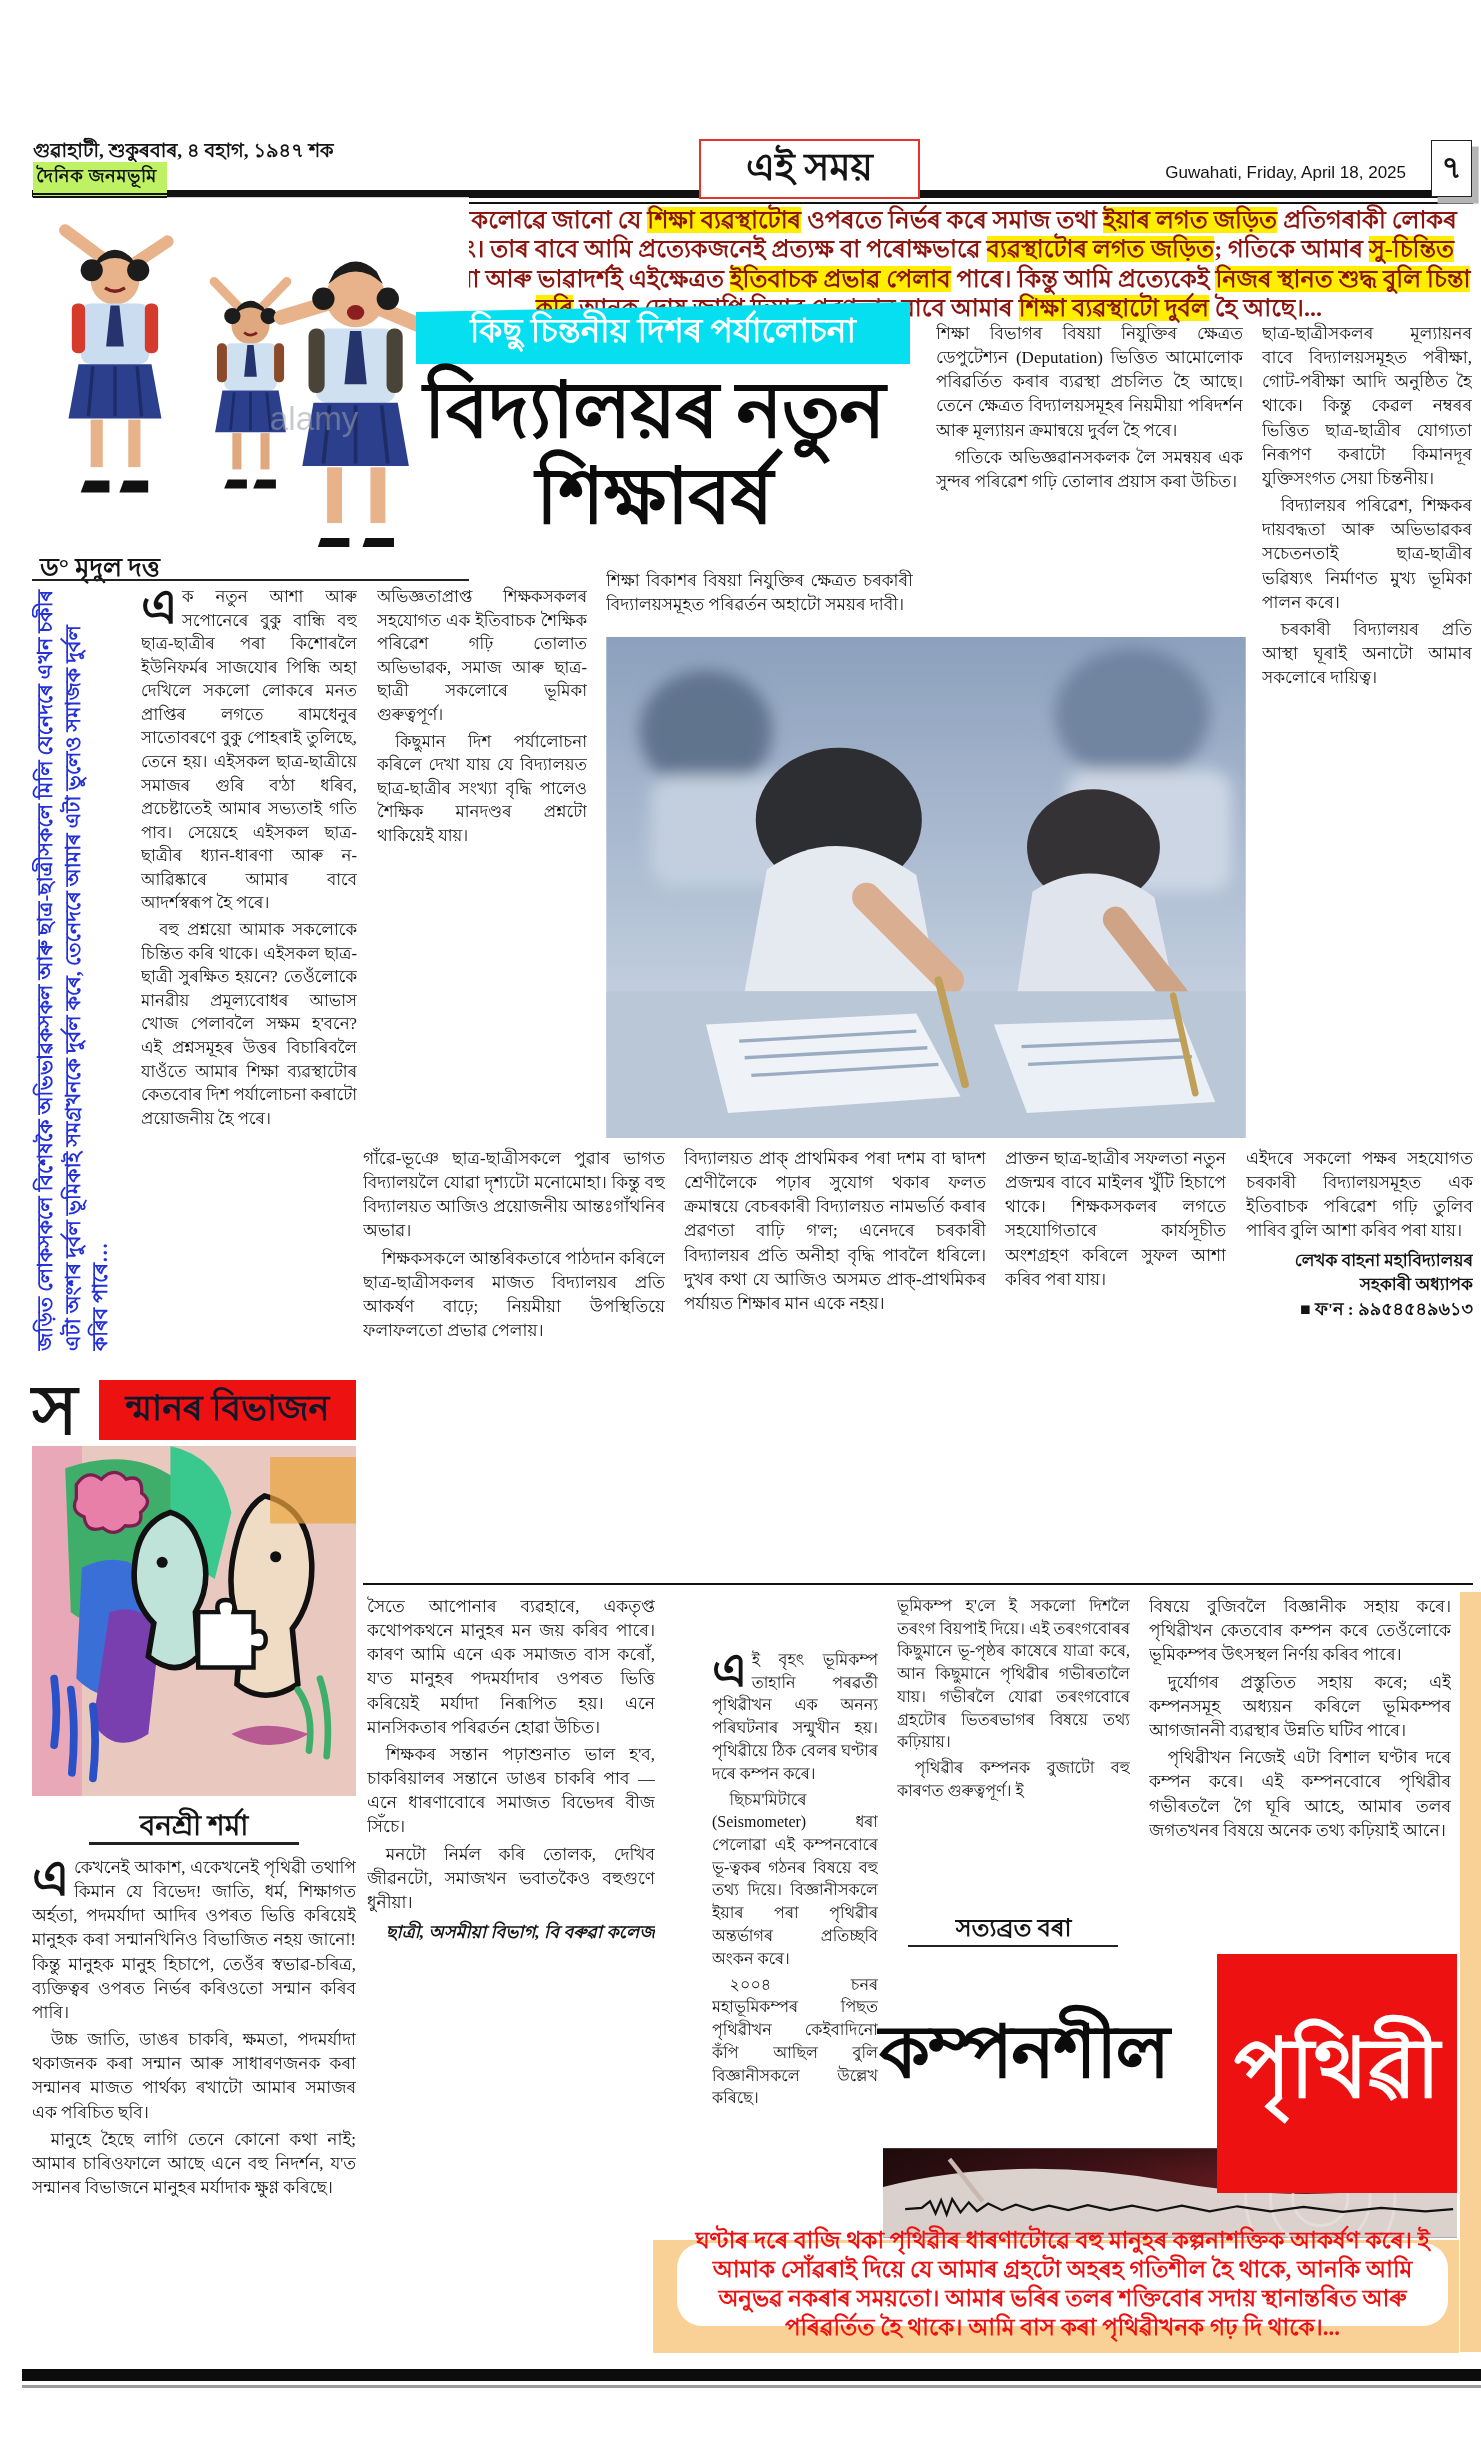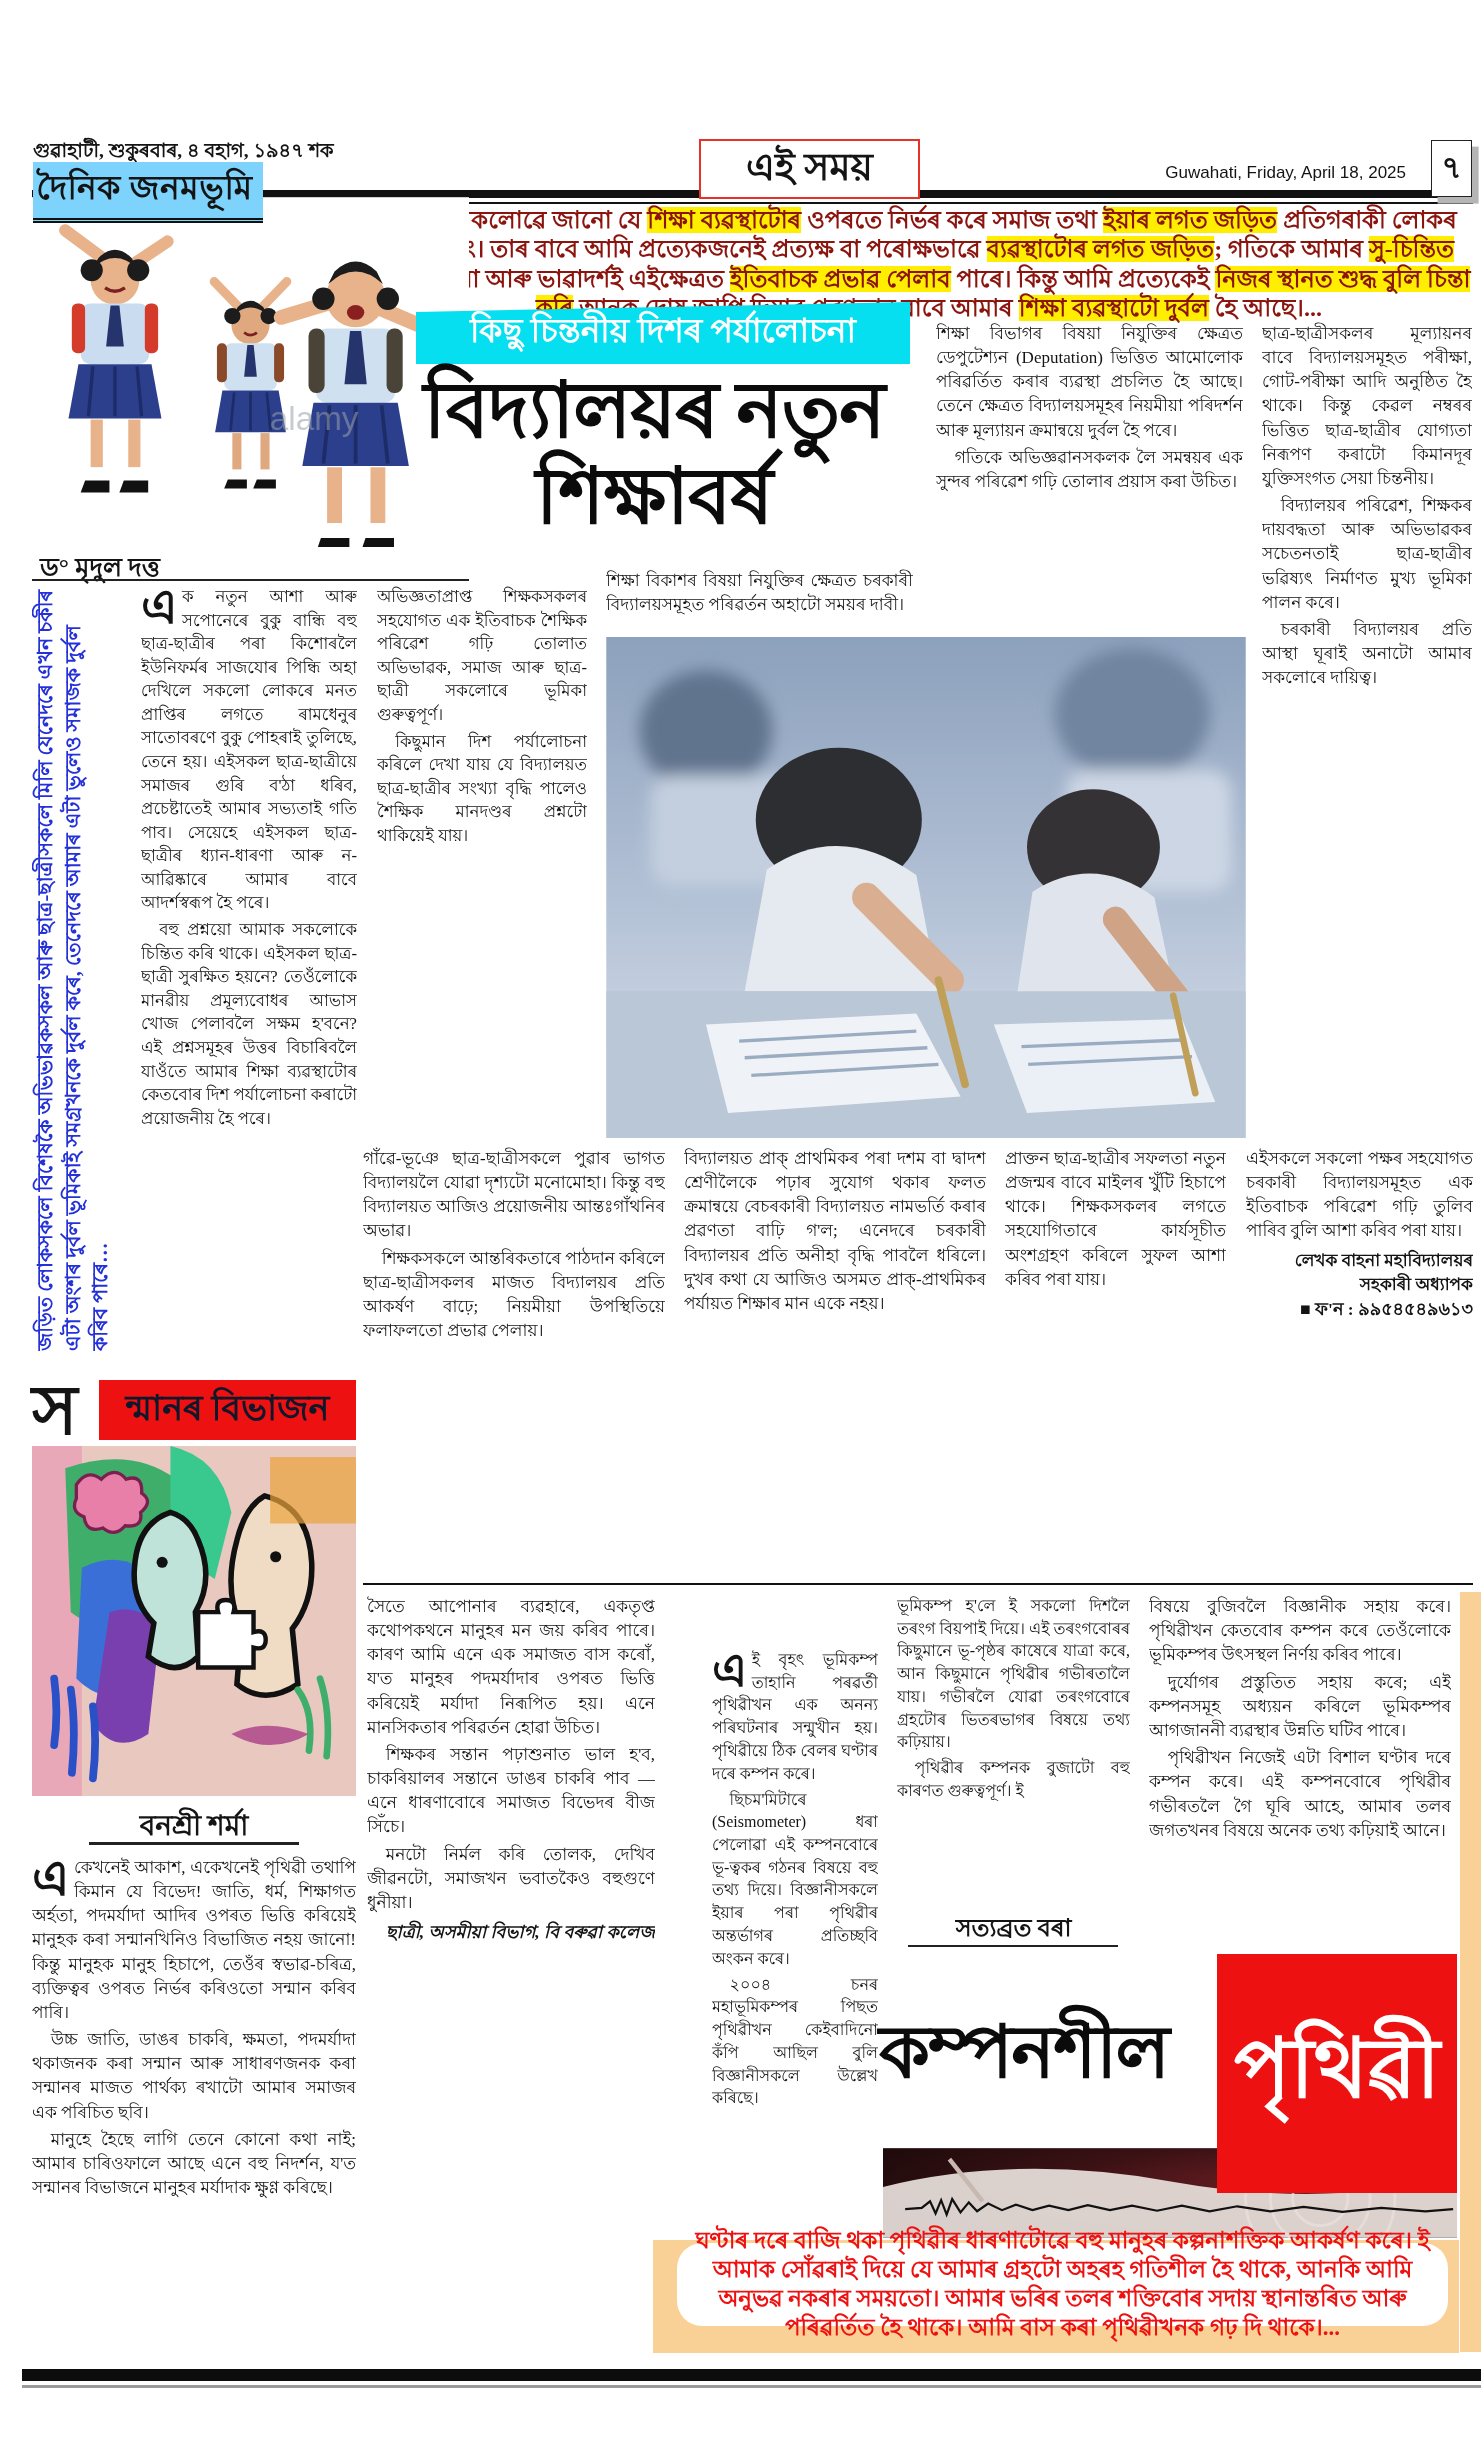--- a/index.html
+++ b/index.html
@@ -1,21 +1,21 @@
 <!DOCTYPE html>
 <html style="font-size:8.9px"><head>
 <meta charset="utf-8">
 <style>
   html,body{margin:0;padding:0;background:#e8e8e8;}
   .page{position:relative;width:1481px;height:2462px;background:#ffffff;
         font-family:"Liberation Serif","DejaVu Serif",serif;color:#141414;overflow:hidden;}
   .abs{position:absolute;}
   
   .date-as{font-size:19.4px;font-weight:bold;}
-  .masthead{font-size:33px;font-weight:bold;letter-spacing:0.6px;background:#7dd3fc;padding:0 10px 0 3.3px;
+  .masthead{font-size:18px;font-weight:bold;letter-spacing:0.6px;background:#bef264;padding:0 10px 0 3.3px;
             border-bottom:5.5px double #111;}
   .toprule{background:#111;height:7.8px;}
   .toprule2{background:#111;height:2.2px;}
   .section-box{border:2.2px solid #e63329;display:flex;align-items:center;justify-content:center;
                font-size:38px;font-weight:bold;background:#fff;}
   .date-en{font-family:"Liberation Sans","DejaVu Sans",sans-serif;font-size:17px;font-weight:normal;text-align:right;}
   .pagenum{border:1.7px solid #222;background:#fff;box-shadow:6.6px 6.6px 0 #b5b5b5;
            display:flex;align-items:center;justify-content:center;font-size:31px;font-weight:bold;}
   
   .intro{font-size:24px;font-weight:bold;color:#8b150e;text-align:center;line-height:1.22;}
@@ -226,21 +226,21 @@
       <p>শিক্ষকসকলে আন্তৰিকতাৰে পাঠদান কৰিলে ছাত্ৰ-ছাত্ৰীসকলৰ মাজত বিদ্যালয়ৰ প্ৰতি আকৰ্ষণ বাঢ়ে; নিয়মীয়া উপস্থিতিয়ে ফলাফলতো প্ৰভাৱ পেলায়।</p>
     </div>
   <div class="abs col" style="left:684px;top:1147px;width:302px;height:429px;">
       <p>বিদ্যালয়ত প্ৰাক্ প্ৰাথমিকৰ পৰা দশম বা দ্বাদশ শ্ৰেণীলৈকে পঢ়াৰ সুযোগ থকাৰ ফলত ক্ৰমান্বয়ে বেচৰকাৰী বিদ্যালয়ত নামভৰ্তি কৰাৰ প্ৰৱণতা বাঢ়ি গ'ল; এনেদৰে চৰকাৰী বিদ্যালয়ৰ প্ৰতি অনীহা বৃদ্ধি পাবলৈ ধৰিলে। দুখৰ কথা যে আজিও অসমত প্ৰাক্-প্ৰাথমিকৰ পৰ্যায়ত শিক্ষাৰ মান একে নহয়।</p>
     </div>
   <div class="abs col" style="left:1005px;top:1147px;width:221px;height:429px;">
       <p>প্ৰাক্তন ছাত্ৰ-ছাত্ৰীৰ সফলতা নতুন প্ৰজন্মৰ বাবে মাইলৰ খুঁটি হিচাপে থাকে। শিক্ষকসকলৰ লগতে সহযোগিতাৰে কাৰ্যসূচীত অংশগ্ৰহণ কৰিলে সুফল আশা কৰিব পৰা যায়।</p>
     </div>
   <div class="abs col" style="left:1246px;top:1147px;width:227px;height:429px;">
     <div>
-        <p>এইসকলে সকলো পক্ষৰ সহযোগত চৰকাৰী বিদ্যালয়সমূহত এক ইতিবাচক পৰিৱেশ গঢ়ি তুলিব পাৰিব বুলি আশা কৰিব পৰা যায়।</p>
+        <p>এইদৰে সকলো পক্ষৰ সহযোগত চৰকাৰী বিদ্যালয়সমূহত এক ইতিবাচক পৰিৱেশ গঢ়ি তুলিব পাৰিব বুলি আশা কৰিব পৰা যায়।</p>
       </div>
     <div class="credit-line">লেখক বাহনা মহাবিদ্যালয়ৰ সহকাৰী অধ্যাপক</div>
     <div class="phone-line">■ ফ'ন : ৯৯৫৪৫৪৯৬১৩</div>
   </div>
 
   <div class="abs divider" style="left:363px;top:1583px;width:1110px;"></div>
 
   <div class="abs ban-black" style="left:32px;top:1377px;">স</div>
   <div class="abs ban-red" style="left:99px;top:1380px;width:257px;height:60px;">
     <span>ন্মানৰ বিভাজন</span>

